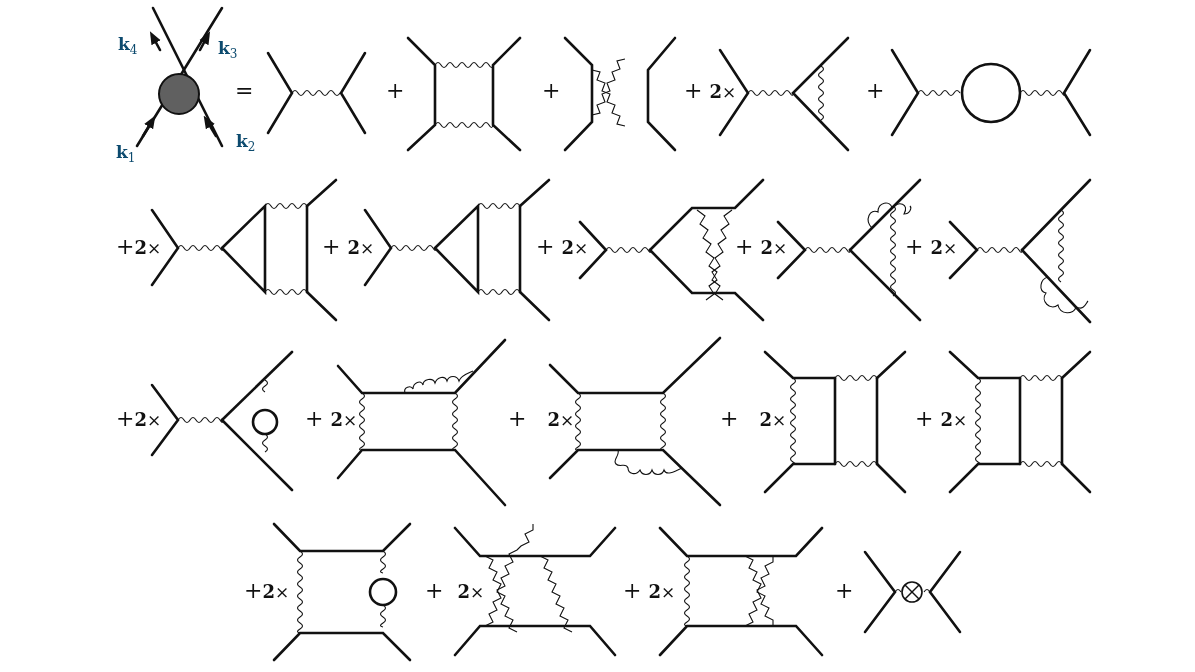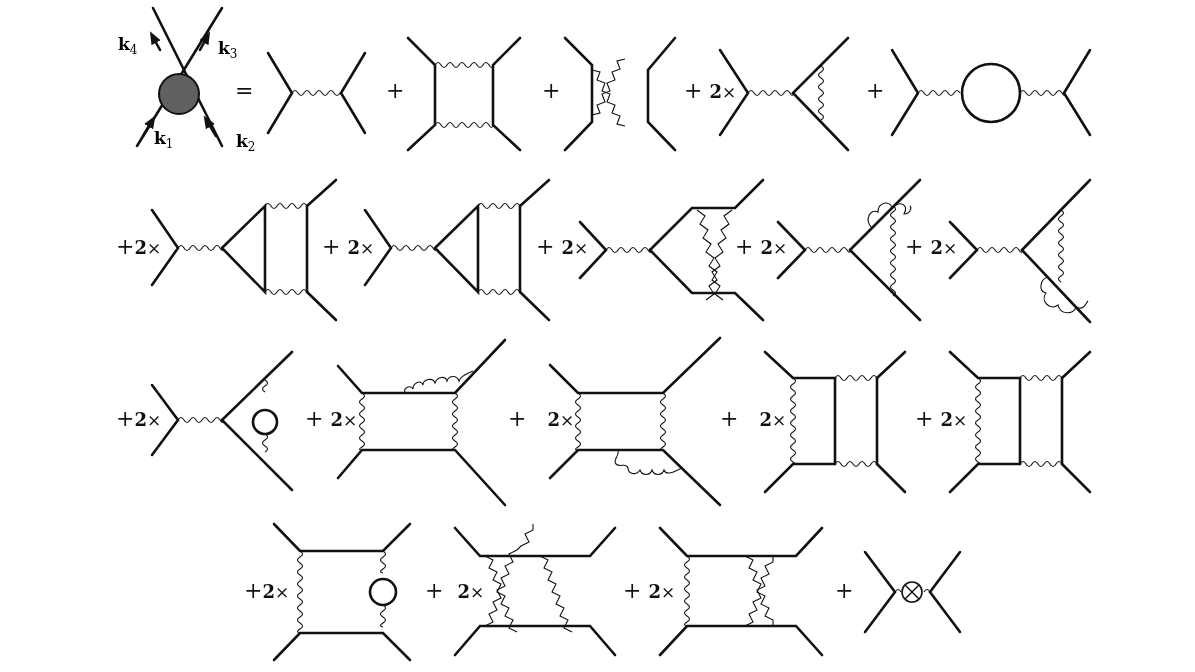--- a/index.html
+++ b/index.html
@@ -1,20 +1,20 @@
 <!DOCTYPE html>
 <html><head>
 <meta charset="utf-8">
 <style>
   html,body{margin:0;padding:0;background:#ffffff;}
   body{width:1195px;height:672px;position:relative;overflow:hidden;font-family:"DejaVu Serif","Liberation Serif",serif;}
   svg{position:absolute;left:0;top:0;}
   .f{stroke:#111;stroke-width:2.6;fill:none;stroke-linecap:round;}
   .w{stroke:#111;stroke-width:1.1;fill:none;}
-  .lbl{position:absolute;font-size:18px;color:#000000;white-space:nowrap;line-height:1;}
+  .lbl{position:absolute;font-size:18px;color:#0c4a6e;white-space:nowrap;line-height:1;}
   .k{font-weight:bold;font-size:17px;}
   .k sub{font-weight:normal;font-size:12px;}
   .op{position:absolute;font-size:22px;color:#111;line-height:1;white-space:nowrap;}
   .op b{font-size:18px;}
   .op .x{font-size:17px;}
 </style>
 </head>
 <body>
 
 <svg width="1195" height="672" viewBox="0 0 1195 672">
@@ -188,21 +188,21 @@
     <path class="w" d="M895,592 q3,-5 6,0"></path>
     <path class="w" d="M924,592 q3,-5 6,0"></path>
     <circle cx="912" cy="592" r="10" fill="#fff" stroke="#111" stroke-width="1.6"></circle>
     <line x1="905" y1="585" x2="919" y2="599" stroke="#111" stroke-width="1.4"></line>
     <line x1="919" y1="585" x2="905" y2="599" stroke="#111" stroke-width="1.4"></line>
   </g>
 </svg>
 
 <div class="lbl k" style="left:118px;top:36px;"><span>k</span><sub>4</sub></div>
 <div class="lbl k" style="left:218px;top:40px;"><span>k</span><sub>3</sub></div>
-<div class="lbl k" style="left:116px;top:130px;margin-left:38px;"><span>k</span><sub>1</sub></div>
+<div class="lbl k" style="left:116px;top:144px;"><span>k</span><sub>1</sub></div>
 <div class="lbl k" style="left:236px;top:133px;"><span>k</span><sub>2</sub></div>
 
 <div class="op" style="left:235px;top:80px;">=</div>
 
 <div class="op" style="left:386px;top:80px;"><span>+</span></div>
 <div class="op" style="left:542px;top:80px;"><span>+</span></div>
 <div class="op" style="left:684px;top:80px;"><span>+</span> <b>2</b><span class="x">×</span></div>
 <div class="op" style="left:866px;top:80px;"><span>+</span></div>
 
 <div class="op" style="left:116px;top:236px;"><span>+</span><b>2</b><span class="x">×</span></div>

